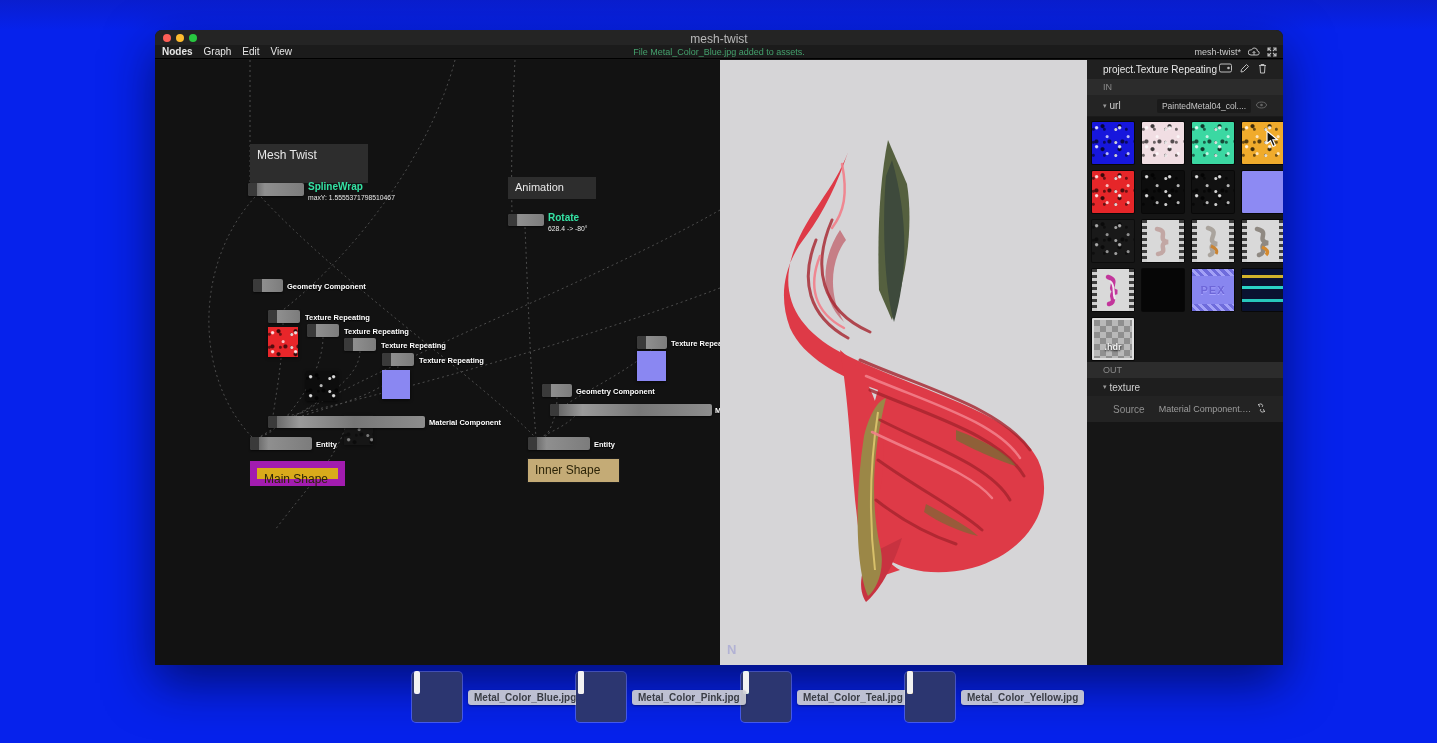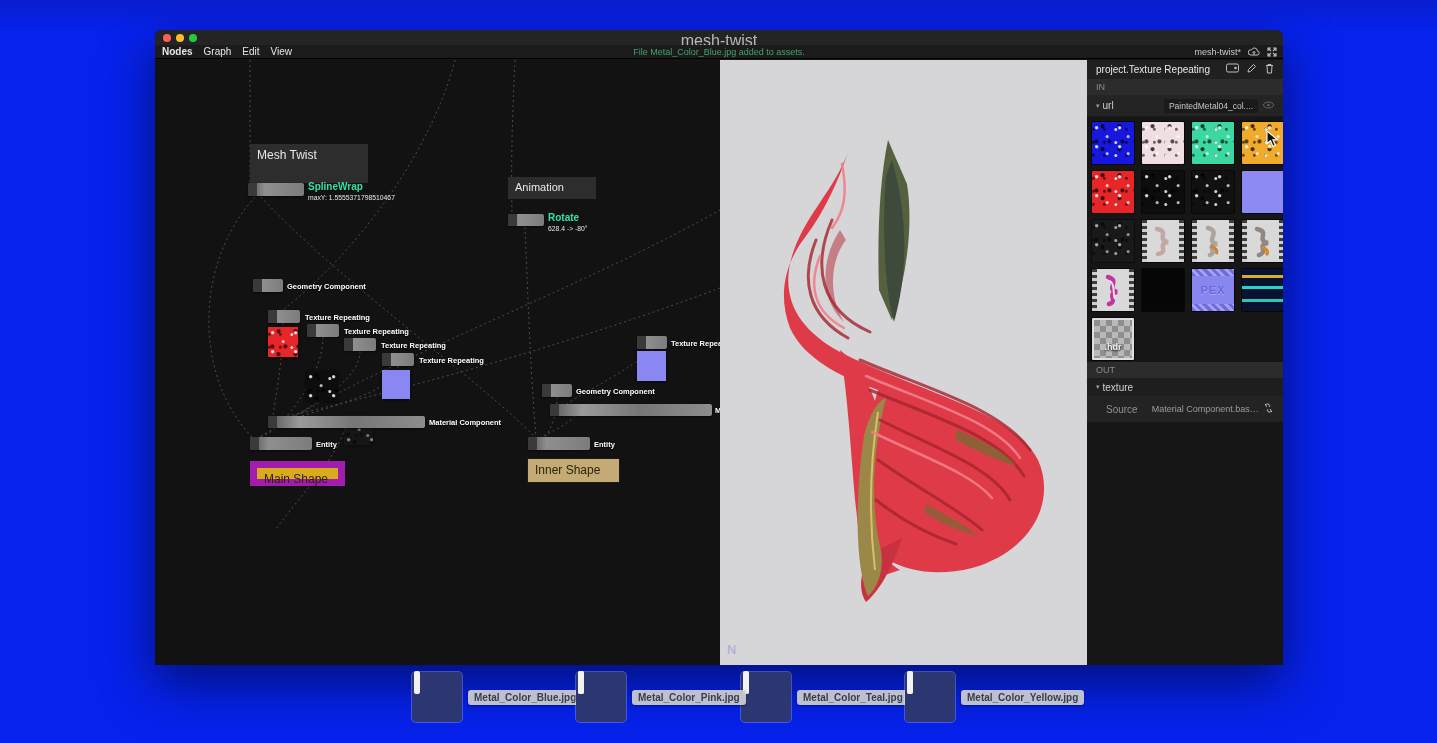--- a/index.html
+++ b/index.html
@@ -3,21 +3,21 @@
 <meta charset="utf-8">
 <style>
   * { margin:0; padding:0; box-sizing:border-box; }
   html,body { width:1437px; height:743px; overflow:hidden; font-family:"Liberation Sans",sans-serif; }
   #desktop { position:relative; width:1437px; height:743px; background:linear-gradient(180deg,#0a1ecf 0,#0622ec 30px,#0622ec 100%); }
 
   
   #window { position:absolute; left:155px; top:30px; width:1128px; height:635px; background:#141414; border-radius:7px 7px 0 0; box-shadow:0 18px 50px rgba(0,0,20,.55); overflow:hidden; }
   #titlebar { position:relative; height:15px; background:#242424; }
   .tl { position:absolute; top:4px; width:8px; height:8px; border-radius:50%; }
-  #titlebar .title { position:absolute; left:0; right:0; top:2px; text-align:center; font-size:16px; color:#b8b8b8; }
+  #titlebar .title { position:absolute; left:0; right:0; top:2px; text-align:center; font-size:12px; color:#b8b8b8; }
   #menubar { position:relative; height:14px; background:#1b1b1b; border-bottom:1px solid #000; }
   #menubar .menus { position:absolute; left:7px; top:1px; display:flex; gap:11px; font-size:10px; color:#e6e6e6; }
   #menubar .menus .m0 { font-weight:bold; }
   #menubar .status { position:absolute; left:0; right:0; top:1.5px; text-align:center; font-size:9px; color:#44a06c; }
   #menubar .right { position:absolute; right:6px; top:0; display:flex; align-items:center; gap:7px; height:14px; }
   #menubar .right .proj { font-size:9px; color:#c9c9c9; }
   .mini-ic { display:inline-flex; }
 
   #content { position:absolute; left:0; top:30px; right:0; bottom:0; display:flex; }
 
@@ -45,21 +45,21 @@
       radial-gradient(circle at 72% 86%, rgba(255,255,255,.7) 1px, transparent 2px),
       radial-gradient(circle at 12% 56%, rgba(0,0,0,.55) 1px, transparent 2px);
     background-size:23px 19px,17px 23px,29px 13px,13px 27px,21px 17px,11px 13px; }
 
   
   #viewport { position:relative; width:367px; height:605px; background:#d6d5d7; flex:none; }
   #viewport .wm { position:absolute; left:7px; bottom:8px; font-size:13px; font-weight:bold; color:rgba(150,150,210,.55); }
 
   
   #inspector { position:relative; width:196px; height:605px; background:#161616; flex:none; font-size:10px; color:#cfcfcf; }
-  .irow { display:flex; align-items:center; padding:0 9px; }
+  .irow { display:flex; align-items:center; padding:0 16px; }
   #ins-header { height:19px; background:#202020; justify-content:space-between; }
   #ins-header .t { font-size:10px; color:#e8e8e8; }
   #ins-header .ics { display:flex; gap:8px; }
   .sechdr { height:16px; background:#2c2c2c; color:#8b8b8b; font-size:9px; }
   .paramrow { height:22px; background:#242424; border-bottom:1px solid #1a1a1a; }
   .caret { color:#9a9a9a; font-size:7px; margin-right:3px; }
   .chip { margin-left:auto; background:#1a1a1a; border-radius:2px; padding:2px 5px; font-size:8.5px; color:#c6c6c6; max-width:100px; overflow:hidden; text-overflow:ellipsis; white-space:nowrap; }
   .eye { margin-left:5px; opacity:.55; }
   #texgrid { padding:5px 4px 2px 5px; display:grid; grid-template-columns:repeat(4,42px); grid-auto-rows:42px; gap:7px 8px; }
   .tex { position:relative; border-radius:1px; box-shadow:0 0 0 1px rgba(0,0,0,.6); }

